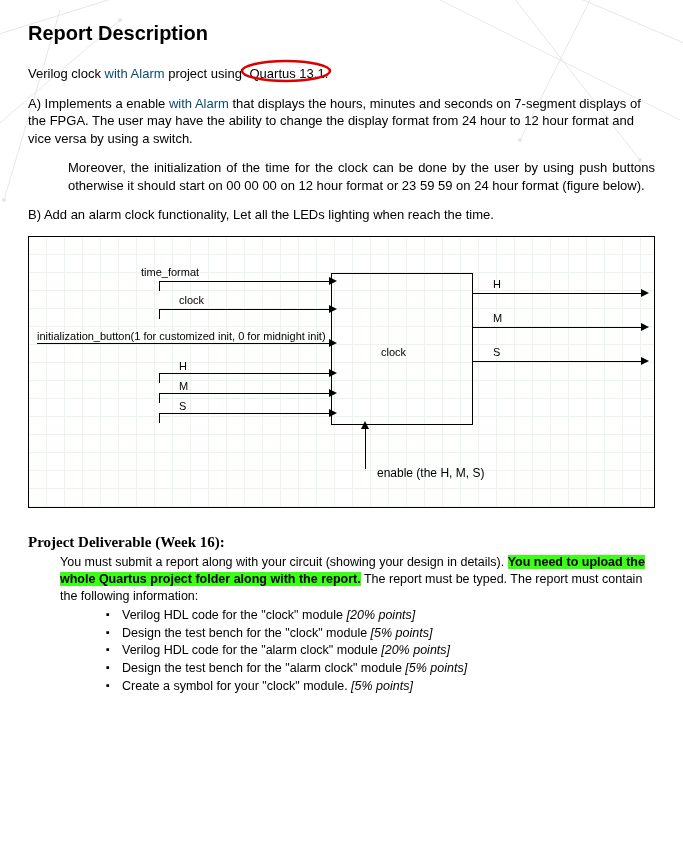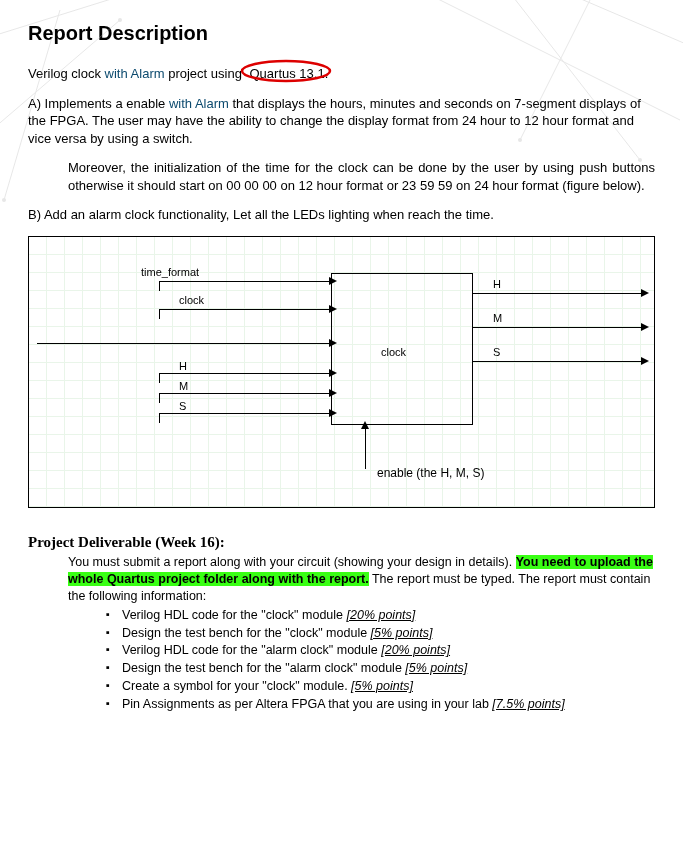--- a/index.html
+++ b/index.html
@@ -75,25 +75,25 @@
     border-right: 4px solid transparent;
     border-bottom: 8px solid #000;
   }
   .diagram .enablelabel {
     position: absolute; top: 228px; left: 348px;
     font-size: 12px;
   }
 
   .deliv-title { font-family: "Times New Roman", serif; font-size: 15px; font-weight: bold; margin: 16px 0 2px 0; }
   .deliv { font-size: 12.5px; }
-  .deliv .indent1 { margin-left: 40px; }
+  .deliv .indent1 { margin-left: 32px; }
   ul.bullets { margin: 2px 0 0 78px; padding: 0; }
   ul.bullets li { list-style: none; position: relative; padding-left: 16px; margin: 1px 0; }
   ul.bullets li::before { content: "▪"; position: absolute; left: 0; top: 0; font-size: 11px; }
-  .italic { font-style: italic; text-decoration: underline; }
+  .italic { font-style: italic; }
   .highlight { background: #39ff14; color: #000; font-weight: bold; }
 
   
   .deco {
     position: absolute; inset: 0; pointer-events: none; opacity: 0.35;
   }
 </style>
 </head>
 <body>
 
@@ -143,20 +143,21 @@
       <div class="arrowhead" style="left:170px;"></div>
     </div>
   <div class="stub" style="top:44px;"></div>
 
   <span class="lbl" style="top:56px; left:150px;">clock</span>
   <div class="in-line" style="top:72px;">
       <div class="arrowhead" style="left:170px;"></div>
     </div>
   <div class="stub" style="top:72px;"></div>
 
+  <span class="lbl" style="top:92px; left:8px;">initialization_button(1 for customized init, 0 for midnight init)</span>
   <div class="in-line" style="top:106px; left:8px; width:294px;">
       <div class="arrowhead" style="left:292px;"></div>
     </div>
 
   <span class="lbl" style="top:122px; left:150px;">H</span>
   <div class="in-line" style="top:136px;">
       <div class="arrowhead" style="left:170px;"></div>
     </div>
   <div class="stub" style="top:136px;"></div>
 
@@ -197,15 +198,14 @@
 <div class="deliv">
   <div class="indent1">
     <span>You must submit a report along with your circuit (showing your design in details). </span><span class="highlight">You need to upload the whole Quartus project folder along with the report.</span><span> The report must be typed. The report must contain the following information:</span>
   </div>
   <ul class="bullets">
     <li><span>Verilog HDL code for the "clock" module </span><span class="italic">[20% points]</span></li>
     <li><span>Design the test bench for the "clock" module </span><span class="italic">[5% points]</span></li>
     <li><span>Verilog HDL code for the "alarm clock" module </span><span class="italic">[20% points]</span></li>
     <li><span>Design the test bench for the "alarm clock" module </span><span class="italic">[5% points]</span></li>
     <li><span>Create a symbol for your "clock" module. </span><span class="italic">[5% points]</span></li>
-    <li><span>Pin Assignments as per Altera FPGA that you are using in your lab </span><span class="italic">[7.5% points]</span></li>
   </ul>
 </div>
 
 </body></html>

